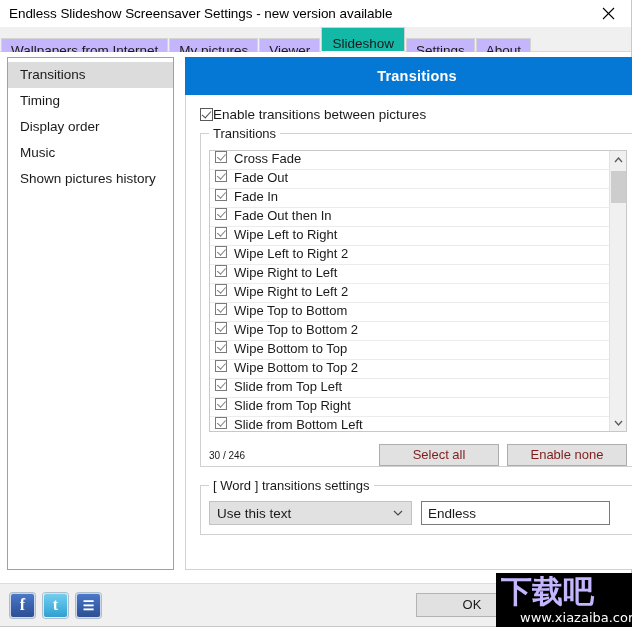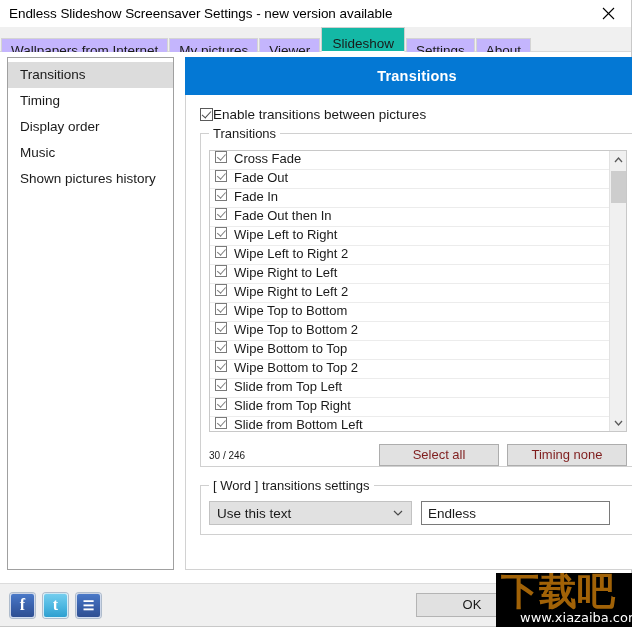--- a/index.html
+++ b/index.html
@@ -446,22 +446,22 @@
   #wm-logo {
     position: absolute;
     left: 5px;
     top: 2px;
     width: 126px;
     height: 33px;
     display: flex;
     align-items: center;
     font-family: Liberation Serif, serif;
     font-weight: bold;
-    font-size: 38px;
-    color: #a16207;
+    font-size: 31px;
+    color: #c4b5fd;
     letter-spacing: 0px;
     line-height: 33px;
     white-space: nowrap;
   }
   #wm-url {
     position: absolute;
     left: 24px;
     top: 37px;
     font-family: "DejaVu Sans", sans-serif;
     font-size: 13px;
@@ -594,21 +594,21 @@
                 <svg width="9" height="6" viewBox="0 0 9 6">
                   <polyline points="1,1 4.5,5 8,1" fill="none" stroke="#5a5a5a" stroke-width="1.3"></polyline>
                 </svg>
               </div>
             </div>
           </div>
 
           <div id="counter-row">
             <div id="counter-text">30 / 246</div>
             <div class="winbutton" id="select-all-button">Select all</div>
-            <div class="winbutton" id="select-none-button">Timing none</div>
+            <div class="winbutton" id="select-none-button">Enable none</div>
           </div>
         </div>
 
         <div class="groupbox" id="word-group">
           <span class="group-title">[ Word ] transitions settings</span>
           <div id="word-row">
             <div id="word-select">
               <span id="word-select-label">Use this text</span>
               <span id="word-select-arrow">
                 <svg width="10" height="6" viewBox="0 0 10 6">

